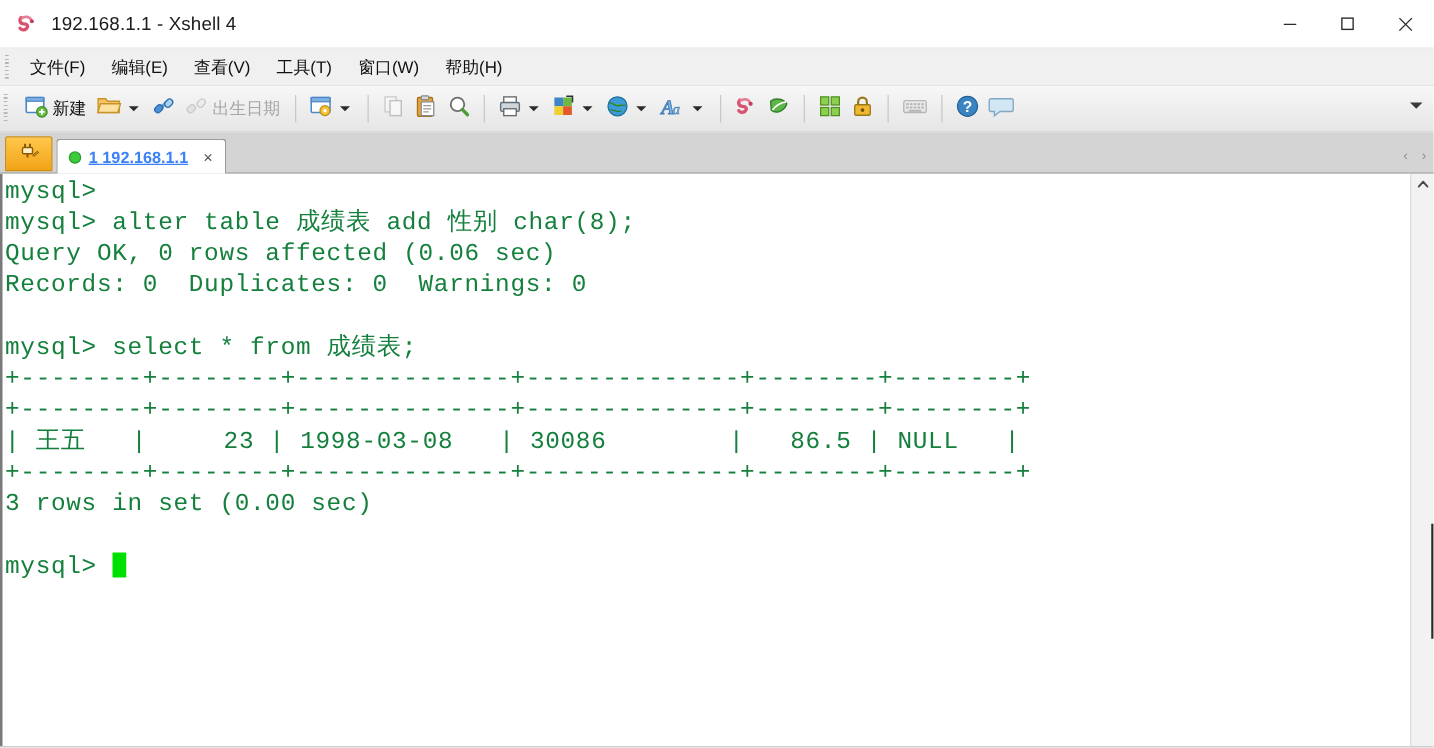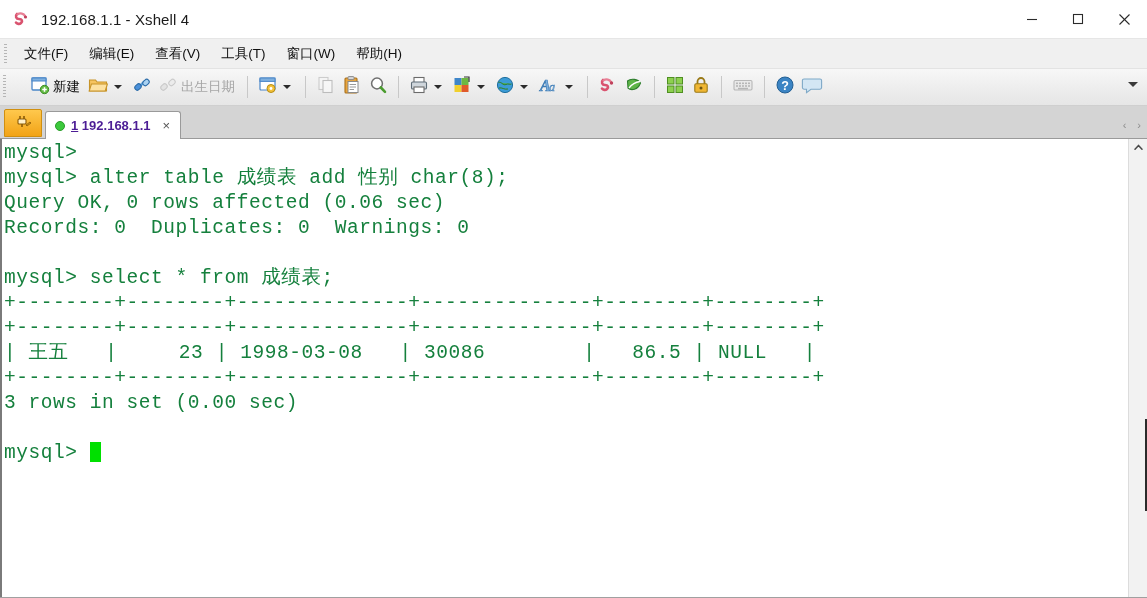--- a/index.html
+++ b/index.html
@@ -99,21 +99,21 @@
     font-family: "Liberation Sans", sans-serif;
   }
 
   
   .toolbar {
     height: 36px;
     min-height: 36px;
     background: linear-gradient(to bottom, #f7f7f7 0%, #ededed 55%, #e6e6e6 100%);
     display: flex;
     align-items: center;
-    padding-left: 27px;
+    padding-left: 16px;
     border-bottom: 1px solid #cfcfcf;
     position: relative;
   }
   .toolbar::before {
     content: "";
     position: absolute;
     left: 3px; top: 6px;
     width: 3px; height: 24px;
     background-image: repeating-linear-gradient(
         to bottom, #b5b5b5 0px, #b5b5b5 1px, transparent 1px, transparent 3px);
@@ -195,22 +195,23 @@
   .tab-dot {
     width: 8px; height: 8px;
     border-radius: 50%;
     background: #3cc93c;
     border: 1px solid #2a9c2a;
     flex: 0 0 auto;
   }
   .tab-label {
     font-size: 13px;
     font-weight: bold;
-    color: #4c1d95;
+    color: #3b82f6;
     white-space: nowrap;
+    text-decoration: underline;
   }
   .tab-label .tab-num {
     text-decoration: underline;
   }
   .tab-close {
     font-size: 13px;
     color: #555;
     padding: 0 4px 0 6px;
     line-height: 1;
   }

